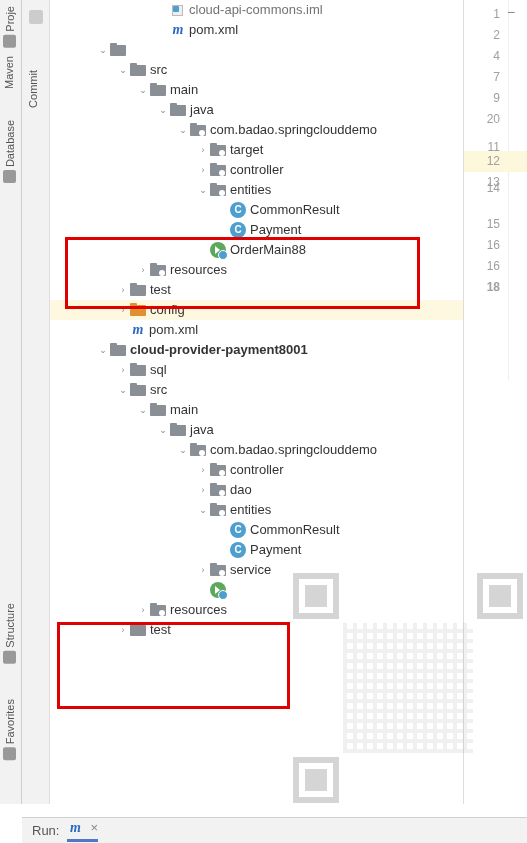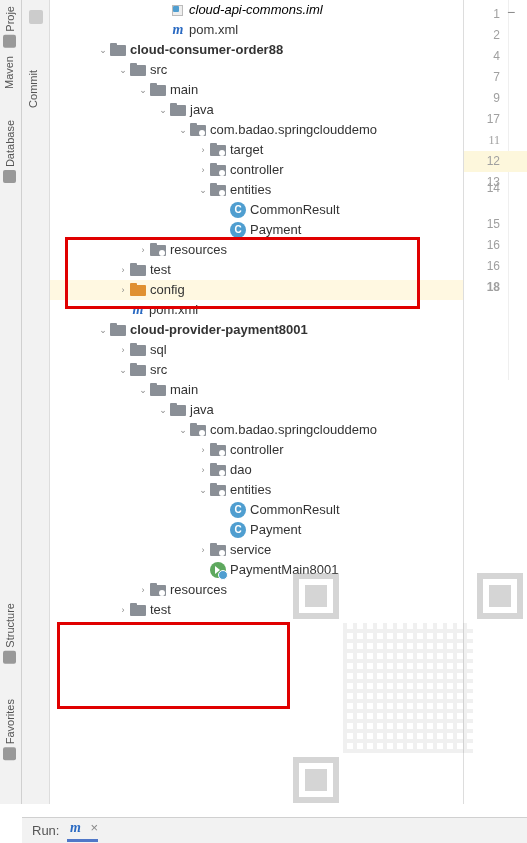--- a/index.html
+++ b/index.html
@@ -25,21 +25,21 @@
     .ico-class.blue { background:#4f9ed0; }
     .ico-run { width:16px; height:16px; border-radius:50%; background:#5ea85e; display:inline-flex; align-items:center; justify-content:center; margin-right:4px; position:relative; }
     .ico-run::before{ content:""; position:absolute; left:5px; top:4px; border-left:5px solid #fff; border-top:4px solid transparent; border-bottom:4px solid transparent; }
     .ico-run .overlay { position:absolute; right:-2px; bottom:-2px; width:10px; height:10px; background:#4f9ed0; border-radius:50%; border:1px solid #fff; }
     .ico-m { width:16px; height:16px; display:inline-flex; align-items:center; justify-content:center; color:#2a6ac2; font-weight:bold; font-style:italic; font-size:14px; margin-right:3px; font-family:Georgia,serif; }
     .ico-iml { width:15px; height:15px; display:inline-block; margin-right:4px; position:relative; }
     .ico-iml::before{ content:""; position:absolute; inset:2px; background:#eee; border:1px solid #bbb; }
     .ico-iml::after{ content:""; position:absolute; left:3px; top:3px; width:6px; height:6px; background:#4f9ed0; border-radius:1px; }
     .name { }
     .name.bold { font-weight:700; }
-    .name.brown { color:#000000;font-style:italic; }
+    .name.brown { color:#737373; }
     .redbox { position:absolute; border:3px solid #e00000; pointer-events:none; }
     .gutter { position:absolute; right:0; top:0; width:64px; height:804px; border-left:1px solid #ddd; background:#fff; }
     .gutter .vline { position:absolute; left:44px; top:0; width:1px; height:380px; background:#efefef; }
     .gutter .num { position:absolute; left:0; width:36px; text-align:right; color:#a0a0a0; font-size:12px; height:21px; line-height:21px; }
     .gutter .hl { background:#fdf7dc; width:64px; text-align:right; padding-right:28px; }
     .bottombar { position:absolute; left:22px; bottom:0; right:0; height:26px; background:#f2f2f2; border-top:1px solid #d0d0d0; display:flex; align-items:center; padding-left:10px; gap:8px; }
     .bottombar .runlbl { color:#555; }
     .bottombar .tabtxt { color:#333; }
     .bottombar .closex { color:#888; cursor:pointer; }
     .bottombar .ul { border-bottom:3px solid #5078c8; padding-bottom:3px; display:flex; align-items:center; gap:4px; }
@@ -92,21 +92,20 @@
     <div class="row">
       <span class="gap" style="width: 106px;"></span>
       <span class="arrow"></span>
       <span class="ico-m">m</span>
       <span class="name">pom.xml</span>
     </div>
     <div class="row">
       <span class="gap" style="width: 46px;"></span>
       <span class="arrow">⌄</span>
       <span class="ico-folder"></span>
-      <span class="name bold">cloud-consumer-order88</span>
     </div>
     <div class="row">
       <span class="gap" style="width: 66px;"></span>
       <span class="arrow">⌄</span>
       <span class="ico-folder"></span>
       <span class="name">src</span>
     </div>
     <div class="row">
       <span class="gap" style="width: 86px;"></span>
       <span class="arrow">⌄</span>
@@ -157,20 +156,28 @@
       <span class="ico-class blue">C</span>
       <span class="name">CommonResult</span>
     </div>
     <div class="row">
       <span class="gap" style="width: 166px;"></span>
       <span class="arrow"></span>
       <span class="ico-class blue">C</span>
       <span class="name">Payment</span>
     </div>
     <div class="row">
+      <span class="gap" style="width: 146px;"></span>
+      <span class="arrow"></span>
+      <span class="ico-run">
+        <span class="overlay"></span>
+      </span>
+      <span class="name">OrderMain88</span>
+    </div>
+    <div class="row">
       <span class="gap" style="width: 86px;"></span>
       <span class="arrow">›</span>
       <span class="ico-folder pkg">
         <span class="pkg-dot"></span>
       </span>
       <span class="name">resources</span>
     </div>
     <div class="row">
       <span class="gap" style="width: 66px;"></span>
       <span class="arrow">›</span>
@@ -270,21 +277,20 @@
         <span class="pkg-dot"></span>
       </span>
       <span class="name">service</span>
     </div>
     <div class="row">
       <span class="gap" style="width: 146px;"></span>
       <span class="arrow"></span>
       <span class="ico-run">
         <span class="overlay"></span>
       </span>
-      <span class="name">PaymentMain8001</span>
     </div>
     <div class="row">
       <span class="gap" style="width: 86px;"></span>
       <span class="arrow">›</span>
       <span class="ico-folder pkg">
         <span class="pkg-dot"></span>
       </span>
       <span class="name">resources</span>
     </div>
     <div class="row">
@@ -296,22 +302,22 @@
   </div>
 
 <div class="gutter">
   <div class="vline"></div>
   <div id="gnums">
       <div class="num" style="top: 4px;">1</div>
       <div class="num" style="top: 25px;">2</div>
       <div class="num" style="top: 46px;">4</div>
       <div class="num" style="top: 67px;">7</div>
       <div class="num" style="top: 88px;">9</div>
-      <div class="num" style="top: 109px;">17</div>
-      <div class="num" style="top: 130px; font-family: Liberation Serif, serif;">11</div>
+      <div class="num" style="top: 109px;">20</div>
+      <div class="num" style="top: 137px;">11</div>
       <div class="num hl" style="top: 151px;">12</div>
       <div class="num" style="top: 172px;">13</div>
       <div class="num" style="top: 178px;">14</div>
       <div class="num" style="top: 214px;">15</div>
       <div class="num" style="top: 235px;">16</div>
       <div class="num" style="top: 256px;">16</div>
       <div class="num" style="top: 277px; font-weight: bold;">18</div>
     </div>
   <div class="corner-icon">−</div>
 </div>

